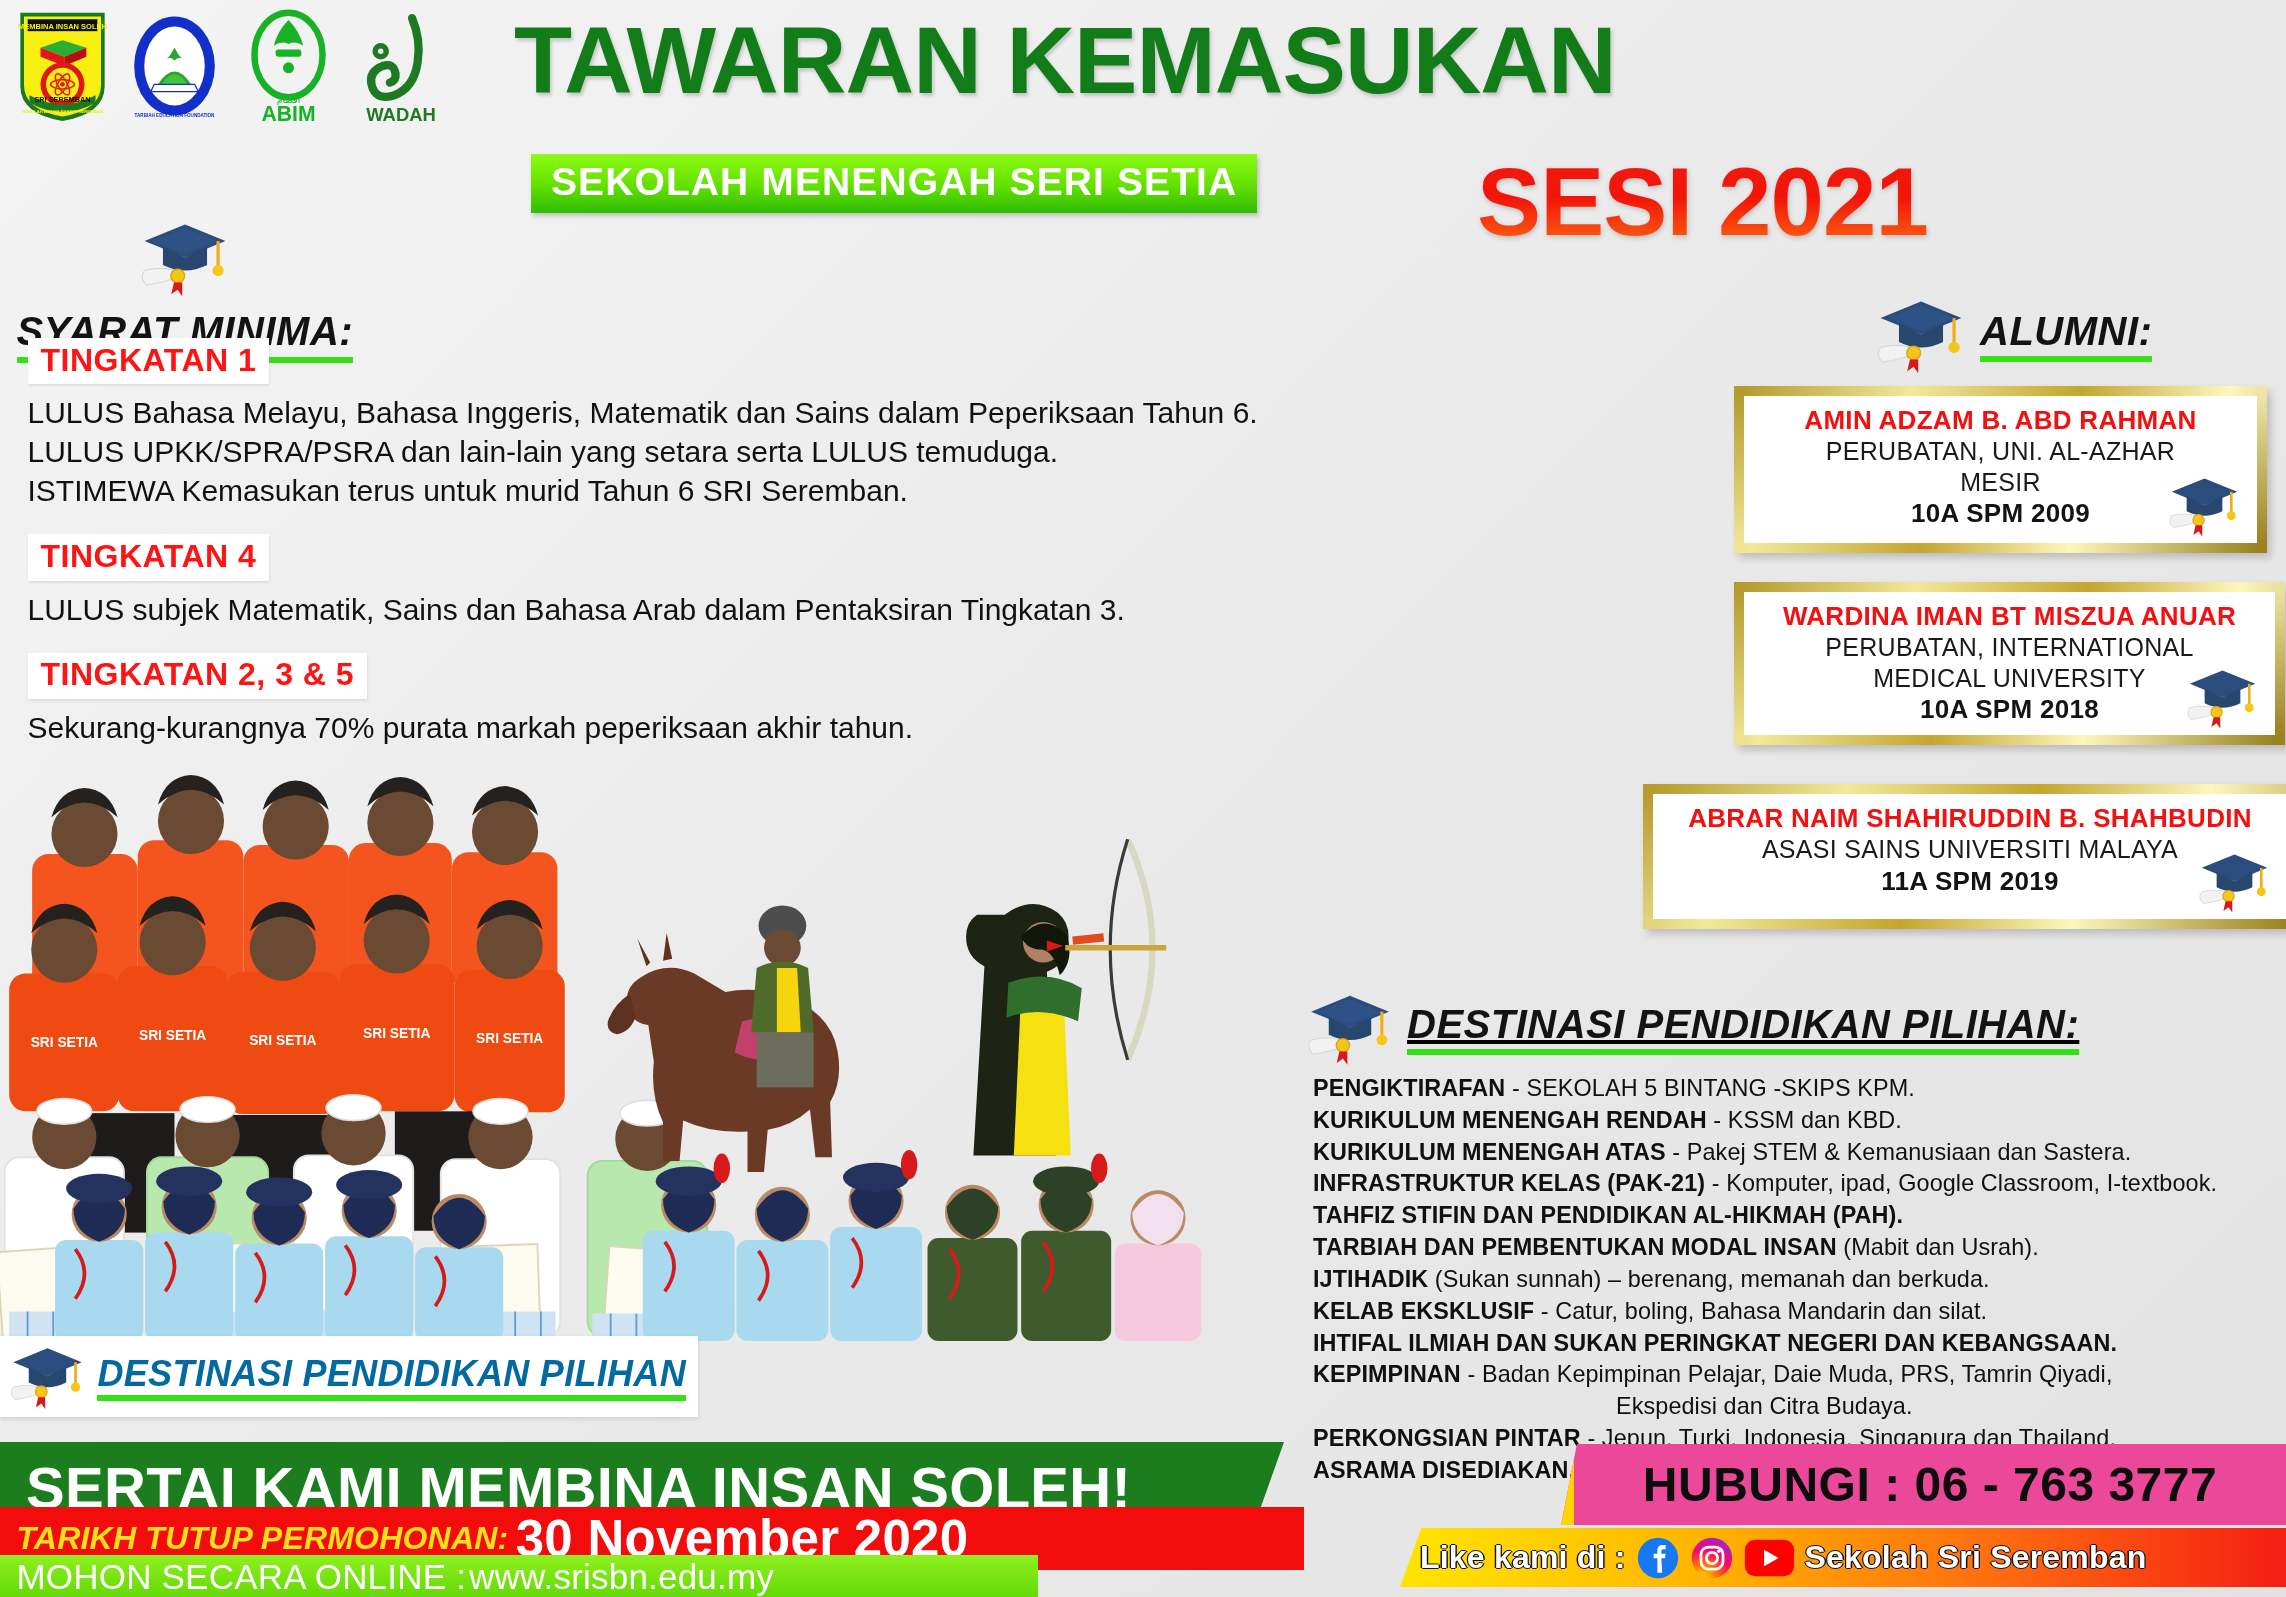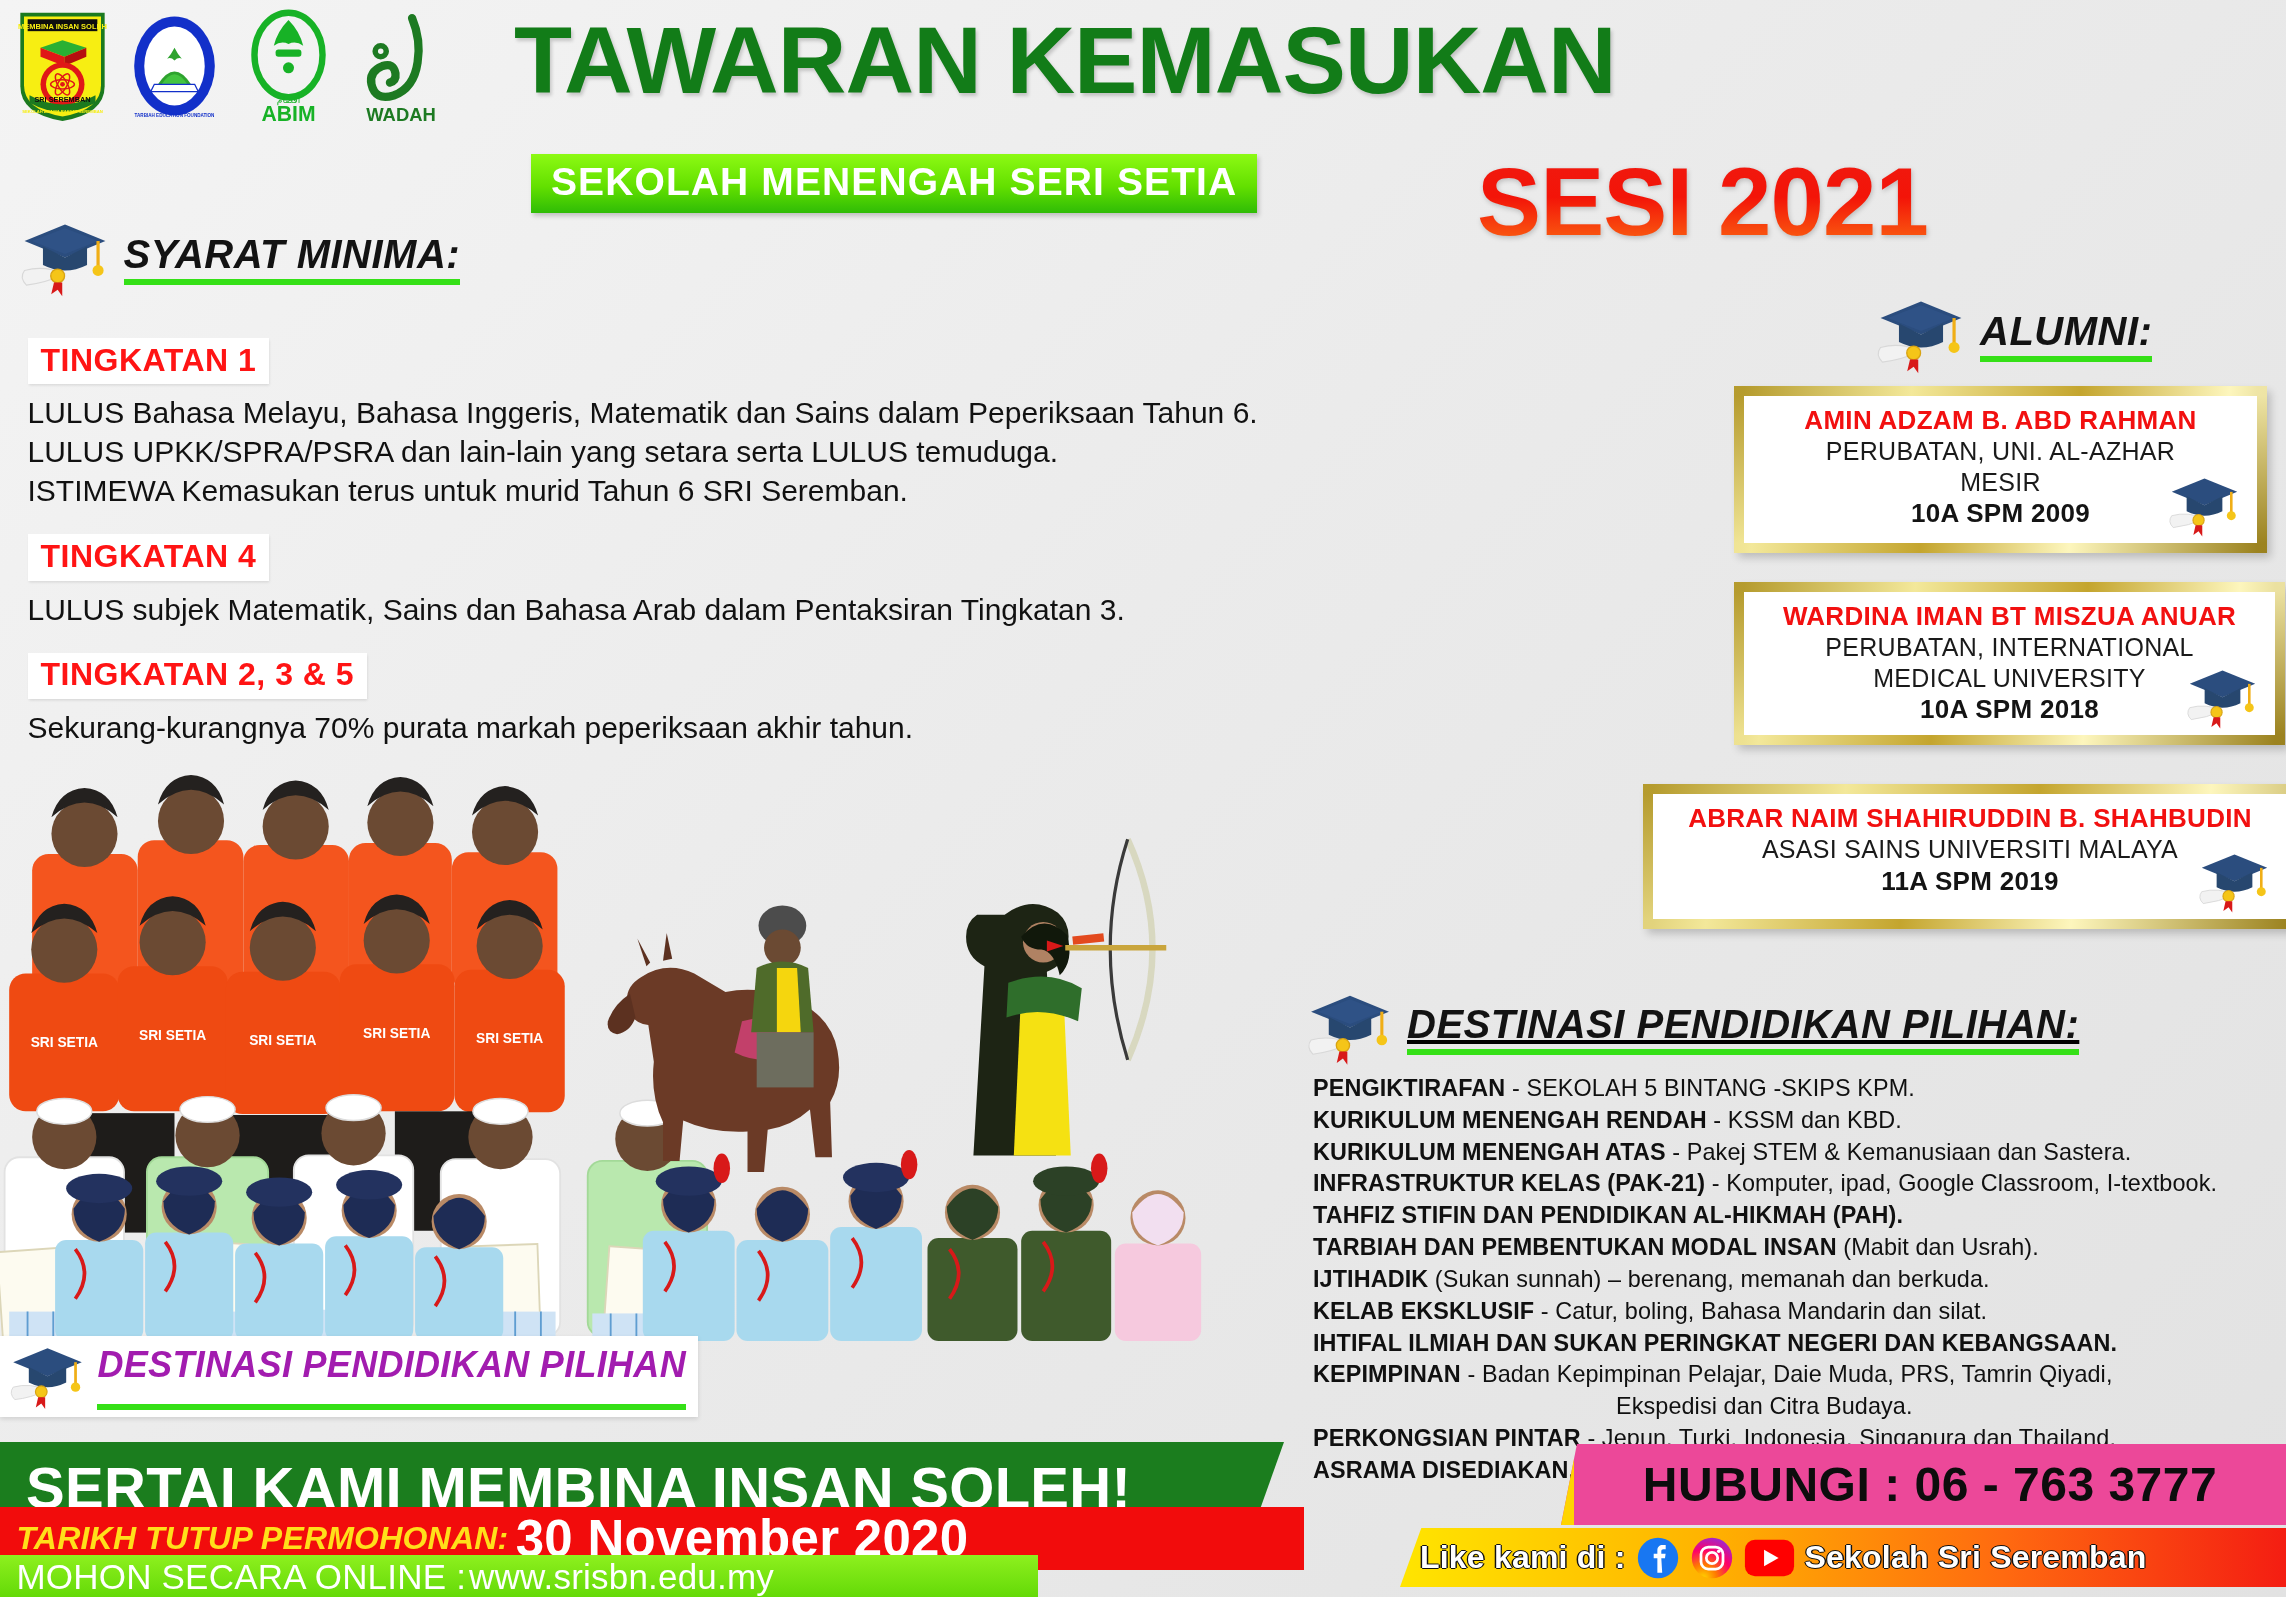--- a/index.html
+++ b/index.html
@@ -96,22 +96,22 @@
   #collage { position:absolute; left:0; top:753px; width:1304px; height:588px; }
   #collage svg { width:100%; height:100%; display:block; }
 
   
   #dest-label-bl {
     position:absolute; left:0px; top:1336px; width:698px; height:81px;
     background:#ffffff; display:flex; align-items:center; gap:9.2px; padding-left:7.3px;
     box-shadow:0 1.8px 4.6px rgba(0,0,0,.12);
   }
   #dest-label-bl .lbl {
-    font-size:36px; font-weight:bold; font-style:italic; color:#a21caf; letter-spacing:0.3px;
-    border-bottom:6.4px solid #35e017; padding-bottom:18px; white-space:nowrap;text-align:center;
+    font-size:36px; font-weight:bold; font-style:italic; color:#0369a1; letter-spacing:0.3px;
+    border-bottom:6.4px solid #35e017; padding-bottom:0; white-space:nowrap;text-align:center;
   }
   #sertai {
     position:absolute; left:0; top:1417px; width:1284px; height:90px;
     background:#1b7d1e; display:flex; align-items:center;
     clip-path:polygon(0 0, 100% 0, 97.5% 100%, 0 100%);
     margin-top:25px;
   }
   #sertai span {
     color:#ffffff; font-size:58px; font-weight:bold; letter-spacing:0.3px;
     padding-left:26px; white-space:nowrap;
@@ -210,21 +210,21 @@
         <circle cx="30" cy="48" r="6" fill="none" stroke="#1d7a22" stroke-width="6"></circle>
         <text x="52" y="124" font-size="20" font-family="Liberation Sans, sans-serif" font-weight="bold" fill="#1d7a22" text-anchor="middle">WADAH</text>
       </svg>
     </div>
   </div>
 
   <div class="title-main">TAWARAN KEMASUKAN</div>
   <div class="title-sub">SEKOLAH MENENGAH SERI SETIA</div>
   <div class="title-sesi">SESI 2021</div>
 
-  <div class="head-block" style="left:16.5px; top:219px;">
+  <div class="head-block" style="left:16.5px; top:219px;flex-direction:column;">
     <svg class="cap-icon" width="96" height="79" viewBox="0 0 104 86">
       <path d="M52 6 L96 24 L52 42 L8 24 Z" fill="#2b4d7e"></path>
       <path d="M52 10 L88 24 L52 38 L16 24 Z" fill="#35599170"></path>
       <path d="M28 30 V50 Q52 62 76 50 V30 L52 42 Z" fill="#27476f"></path>
       <path d="M88 24 L88 52" stroke="#f0ae16" stroke-width="3.5" fill="none"></path>
       <circle cx="88" cy="56" r="6" fill="#f5c518"></circle>
       <path d="M8 56 Q30 50 52 60 Q30 70 10 72 Q2 64 8 56 Z" fill="#f2f2f2" stroke="#d8d8d8" stroke-width="1.2"></path>
       <circle cx="44" cy="62" r="7.5" fill="#f5c518" stroke="#d8a313" stroke-width="1.5"></circle>
       <path d="M40 69 L37 82 L44 77 L49 84 L49 69 Z" fill="#d81919"></path>
     </svg>

